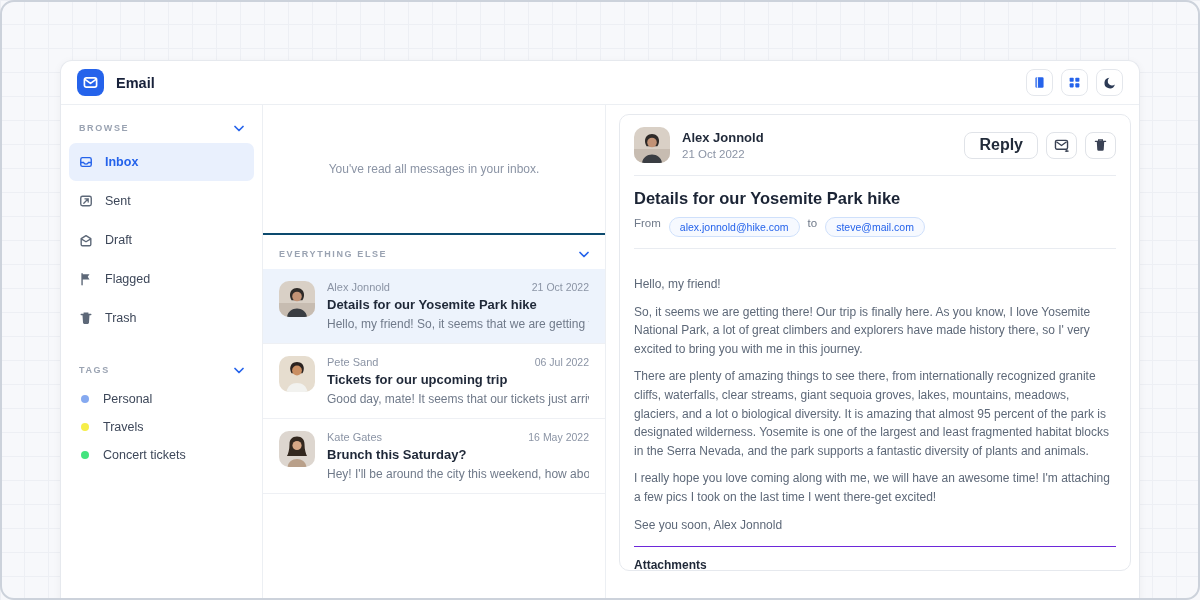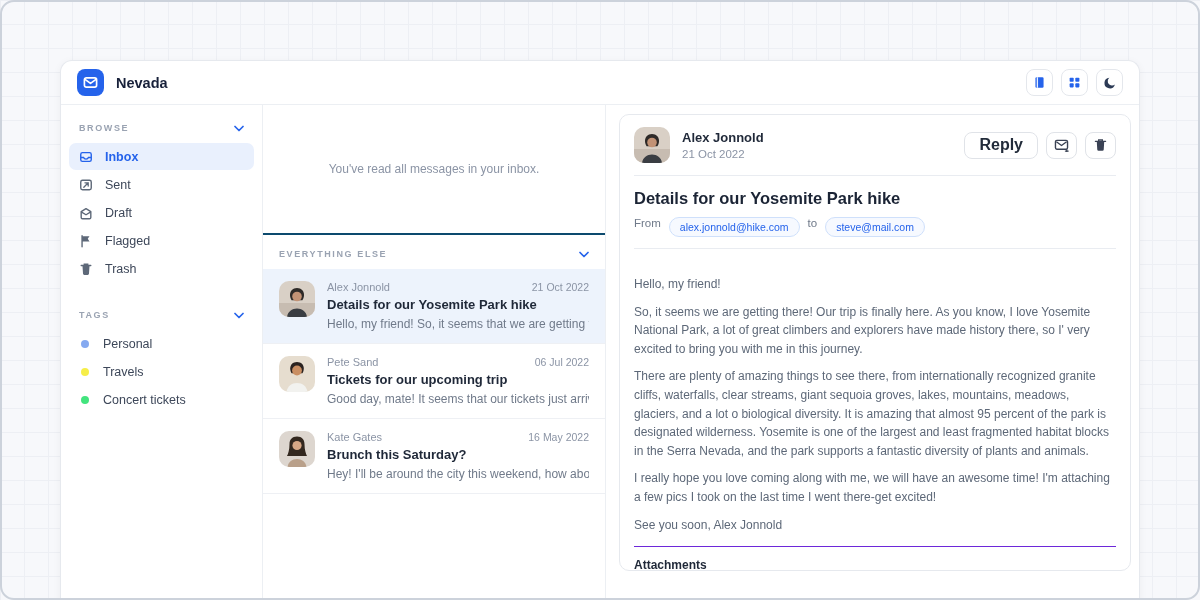--- a/index.html
+++ b/index.html
@@ -35,21 +35,21 @@
   
   .columns { display:grid; grid-template-columns:202px 343px 1fr; height:496px; }
   .sidebar { border-right:1px solid #eceff3; padding:4px 8px; }
   .maillist { border-right:1px solid #eceff3; display:flex; flex-direction:column; }
 
   .section-head { display:flex; align-items:center; justify-content:space-between;
     padding:14px 10px 10px 10px; }
   .section-label { font-size:9px; font-weight:700; letter-spacing:1.6px; color:#9aa3b2; }
   .maillist .section-head { padding:14px 16px 10px 16px; }
 
-  .nav-item { display:flex; align-items:center; gap:12px; height:27px; padding:0 10px; border-radius:7px;
+  .nav-item { display:flex; align-items:center; gap:12px; height:38px; padding:0 10px; border-radius:7px;
     font-size:12.5px; color:#3d4759; cursor:pointer; margin-bottom:1px; }
   .nav-item .nlabel { font-weight:500; }
   .nav-item.active { background:#e9f0fd; color:#2563eb; }
   .nav-item.active .nlabel { font-weight:700; }
 
   .tags-head { margin-top:14px; }
   .tag-item { display:flex; align-items:center; gap:14px; height:28px; padding:0 12px; font-size:12.5px; color:#3d4759; cursor:pointer; }
   .dot { width:8px; height:8px; border-radius:50%; flex:0 0 auto; }
 
   
@@ -99,21 +99,21 @@
   <div class="app-card">
 
     <header class="topbar">
       <div class="brand">
         <div class="logo">
           <svg width="15" height="15" viewBox="0 0 16 16">
               <rect x="1.5" y="3" width="13" height="10" rx="2" fill="none" stroke="#ffffff" stroke-width="1.8"></rect>
               <path d="M2.5 5l5.5 4 5.5-4" fill="none" stroke="#ffffff" stroke-width="1.8" stroke-linecap="round" stroke-linejoin="round"></path>
             </svg>
         </div>
-        <div class="app-title">Nevada</div>
+        <div class="app-title">Email</div>
       </div>
 
 
       <div class="top-actions">
         <button class="icon-btn">
           <span style="display:flex">
             <svg width="13" height="13" viewBox="0 0 16 16">
                 <rect x="3" y="1.5" width="10" height="13" rx="1.5" fill="#2563eb"></rect>
                 <rect x="4.6" y="1.5" width="1.6" height="13" fill="#ffffff" opacity=".9"></rect>
               </svg>

